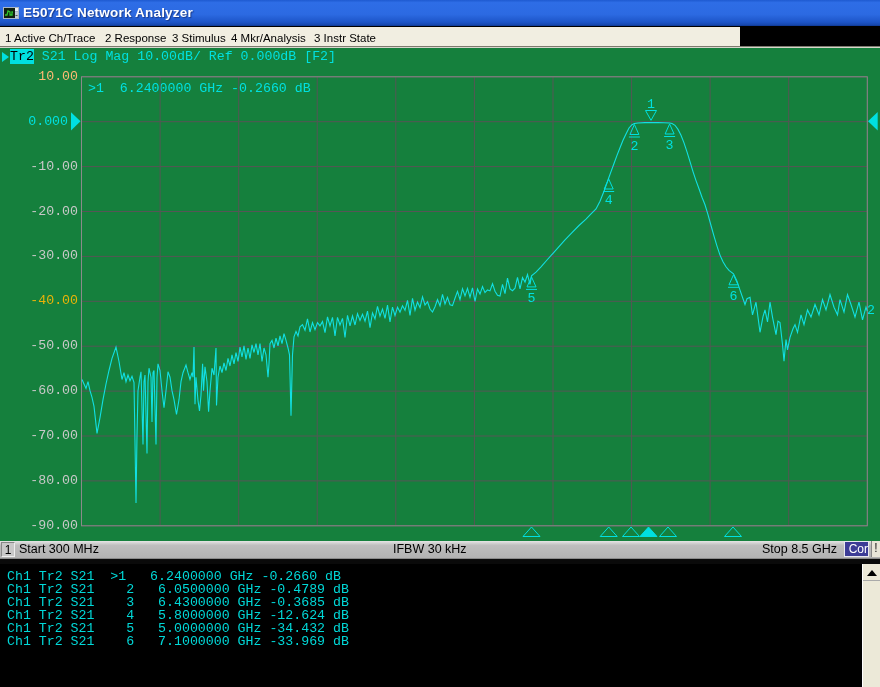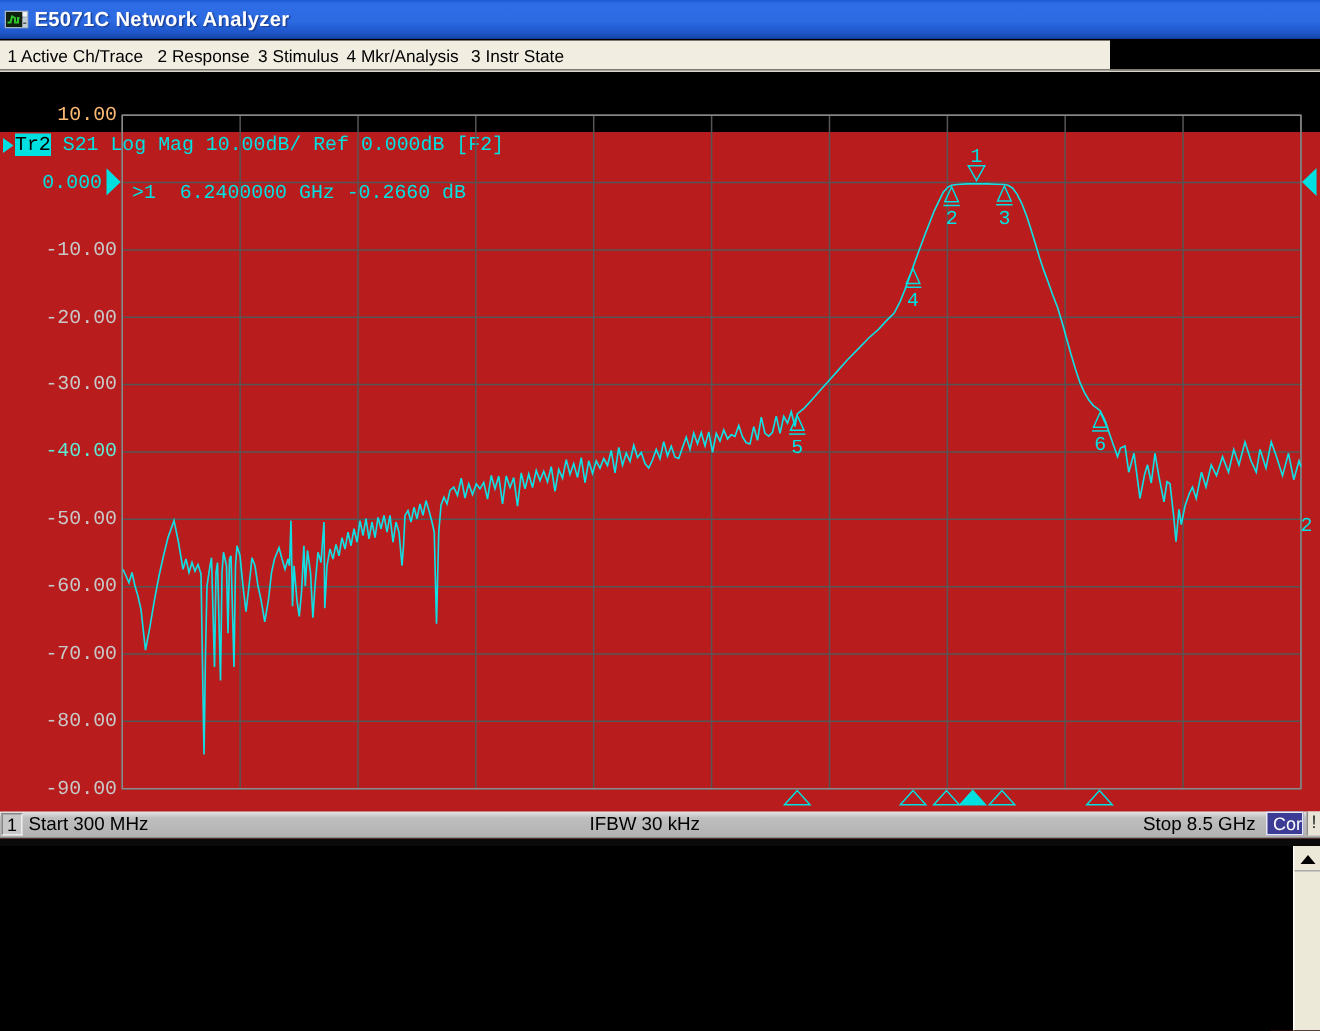--- a/index.html
+++ b/index.html
@@ -24,33 +24,33 @@
   font-size:11.5px;color:#000;">
   <span style="position:absolute;left:5px;top:5px">1 Active Ch/Trace</span>
   <span style="position:absolute;left:105px;top:5px">2 Response</span>
   <span style="position:absolute;left:172px;top:5px">3 Stimulus</span>
   <span style="position:absolute;left:231px;top:5px">4 Mkr/Analysis</span>
   <span style="position:absolute;left:314px;top:5px">3 Instr State</span>
 </div>
 <div style="position:absolute;left:0;top:46px;width:880px;height:1px;background:#7c7a6e"></div>
 <div style="position:absolute;left:0;top:47px;width:880px;height:1px;background:#d8d6cc"></div>
 
-<div style="position:absolute;left:0;top:48px;width:880px;height:493px;background:#b91c1c;font-size:13.25px;margin-top:40px;">
+<div style="position:absolute;left:0;top:48px;width:880px;height:493px;background:#15803d;font-size:13.25px;">
   <div style="position:absolute;left:2px;top:3.5px;width:0;height:0;border-left:7.5px solid #00e0e0;
     border-top:5.5px solid transparent;border-bottom:5.5px solid transparent;"></div>
   <div style="position:absolute;left:10px;top:1px;white-space:pre"><span style="background:#00e0e0;color:#000">Tr2</span><span style="color:#00e0e0"> S21 Log Mag 10.00dB/ Ref 0.000dB [F2]</span></div>
   <div style="position:absolute;left:88px;top:33px;color:#00e0e0;white-space:pre">&gt;1  6.2400000 GHz -0.2660 dB</div>
   <div style="position:absolute;left:867px;top:255px;color:#00e0e0">2</div>
 </div>
 <div class="yl" style="top:69px;color:#fdba74">10.00</div>
 <div class="yl" style="top:114px;color:#00e0e0;width:50px">0.000</div>
 <div class="yl" style="top:159px;color:#c8c8c8">-10.00</div>
 <div class="yl" style="top:204px;color:#c8c8c8">-20.00</div>
 <div class="yl" style="top:248px;color:#c8c8c8">-30.00</div>
-<div class="yl" style="top:293px;color:#5eead4">-40.00</div>
+<div class="yl" style="top:293px;color:#eab308">-40.00</div>
 <div class="yl" style="top:338px;color:#c8c8c8">-50.00</div>
 <div class="yl" style="top:383px;color:#c8c8c8">-60.00</div>
 <div class="yl" style="top:428px;color:#c8c8c8">-70.00</div>
 <div class="yl" style="top:473px;color:#c8c8c8">-80.00</div>
 <div class="yl" style="top:518px;color:#c8c8c8">-90.00</div>
 <svg width="880" height="494" viewBox="0 47 880 494" style="position:absolute;left:0;top:47px">
   <g stroke="#565656" stroke-width="1">
 <line x1="81.5" y1="76.8" x2="81.5" y2="525.8"></line>
 <line x1="160.1" y1="76.8" x2="160.1" y2="525.8"></line>
 <line x1="238.7" y1="76.8" x2="238.7" y2="525.8"></line>
@@ -115,18 +115,24 @@
   <div style="position:absolute;left:844px;top:0px;width:25px;height:16px;background:#3c3c96;
     border:1px solid #e8e8f0;color:#fff;text-align:right;font-size:12px;line-height:14px">Cor</div>
   <div style="position:absolute;left:871px;top:0px;width:9px;height:16px;background:#e8e5d8;
     border-left:1px solid #888;color:#222;text-align:center;font-size:12px;line-height:15px">!</div>
 </div>
 <div style="position:absolute;left:0;top:558px;width:880px;height:1px;background:#8a8a8a"></div>
 <div style="position:absolute;left:0;top:559px;width:880px;height:5px;background:#0a0a0a"></div>
 
 <div style="position:absolute;left:0;top:564px;width:880px;height:123px;background:#000;
   color:#00d8d8;font-size:13.25px;line-height:13px;">
+  <div style="position:absolute;left:7px;top:6px;white-space:pre;">Ch1 Tr2 S21  &gt;1   6.2400000 GHz -0.2660 dB
+Ch1 Tr2 S21    2   6.0500000 GHz -0.4789 dB
+Ch1 Tr2 S21    3   6.4300000 GHz -0.3685 dB
+Ch1 Tr2 S21    4   5.8000000 GHz -12.624 dB
+Ch1 Tr2 S21    5   5.0000000 GHz -34.432 dB
+Ch1 Tr2 S21    6   7.1000000 GHz -33.969 dB</div>
   <div style="position:absolute;left:862px;top:0;width:18px;height:123px;background:#ece9d8;border-left:1px solid #fff;">
     <div style="position:absolute;left:0;top:0;width:17px;height:17px;background:#ece9d8;
       border-bottom:1px solid #aaa;"></div>
     <div style="position:absolute;left:4px;top:6px;width:0;height:0;border-bottom:6px solid #000;
       border-left:5px solid transparent;border-right:5px solid transparent;"></div>
   </div>
 </div>
 </body></html>

